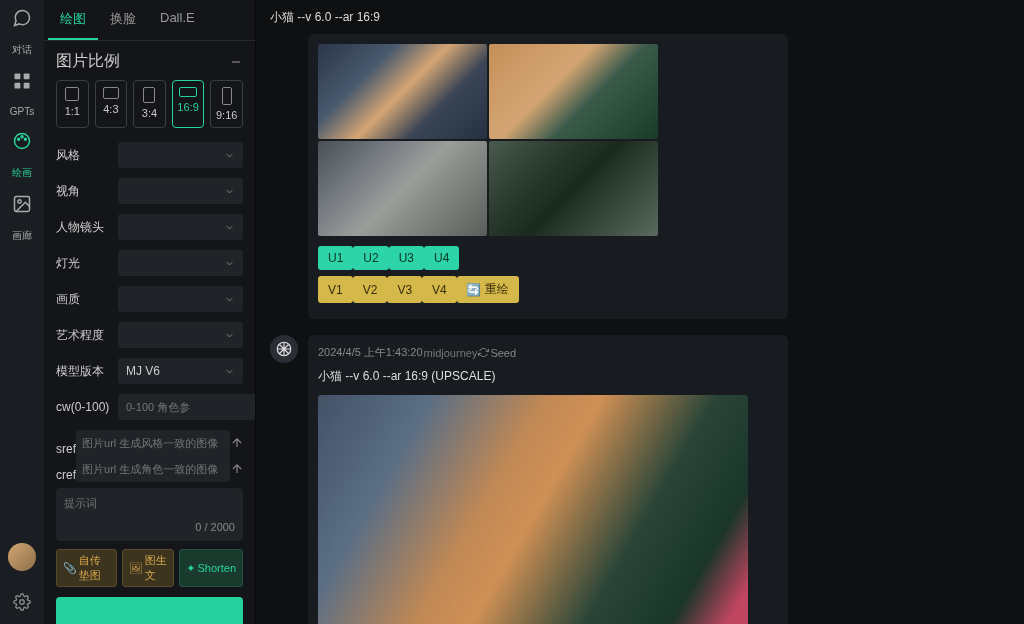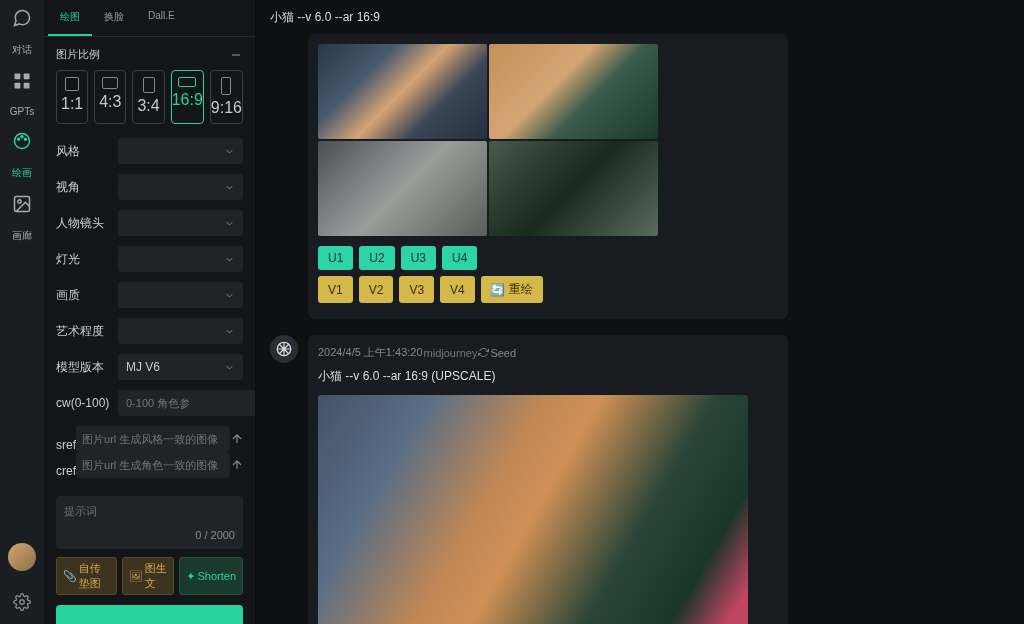--- a/index.html
+++ b/index.html
@@ -8,43 +8,43 @@
 .rail{width:44px;background:#1a1d21;display:flex;flex-direction:column;align-items:center;padding-top:8px;gap:14px;flex-shrink:0}
 .rail-item{display:flex;flex-direction:column;align-items:center;gap:15px;cursor:pointer;color:#aaa}
 .rail-item.active{color:#26d39e}
 .rail-item svg{width:20px;height:20px}
 .rail-label{font-size:10px}
 .rail .spacer{flex:1}
 .rail .avatar{width:28px;height:28px;border-radius:50%;background:linear-gradient(135deg,#d4a574,#8b6f47);margin-bottom:8px}
 .rail .gear{margin-bottom:10px;color:#888}
 .config{width:212px;background:#131518;flex-shrink:0;display:flex;flex-direction:column;border-right:1px solid #0a0a0a}
 .tabs{display:flex;border-bottom:1px solid #262a2f;padding:0 4px}
-.tab{padding:10px 12px;font-size:10px;color:#999;cursor:pointer}
+.tab{padding:10px 12px;font-size:13px;color:#999;cursor:pointer}
 .tab.active{color:#26d39e;border-bottom:2px solid #26d39e}
 .config-body{flex:1;overflow-y:auto;padding:10px 12px}
 .section-head{display:flex;justify-content:space-between;align-items:center;margin-bottom:8px}
-.section-head .lbl{font-size:11px;color:#ccc}
+.section-head .lbl{font-size:16px;color:#ccc}
 .section-head svg{width:14px;height:14px;color:#888}
 .ratios{display:flex;gap:6px;margin-bottom:14px}
 .ratio{flex:1;border:1px solid #3a3f45;border-radius:4px;padding:6px 0;display:flex;flex-direction:column;align-items:center;gap:4px;cursor:pointer}
 .ratio.sel{border-color:#26d39e;color:#26d39e}
 .ratio .shape{border:1.5px solid #888;border-radius:2px}
 .ratio.sel .shape{border-color:#26d39e}
-.ratio-name{font-size:16px}
+.ratio-name{font-size:11px}
 .cfg-row{display:flex;align-items:center;margin-bottom:10px}
 .cfg-row .rl{width:62px;font-size:12px;color:#ccc;flex-shrink:0}
 .sel-box{flex:1;height:26px;background:#202327;border-radius:3px;display:flex;align-items:center;justify-content:space-between;padding:0 8px;font-size:12px;color:#ccc;cursor:pointer}
 .sel-box svg{width:11px;height:11px;color:#888}
 .num-wrap{flex:1;display:flex;align-items:flex-start;gap:4px}
 .num-in{flex:1;height:26px;background:#202327;border:none;border-radius:3px;padding:0 8px;font-size:11px;color:#888;outline:none}
 .url-row{display:flex;align-items:flex-end;margin-bottom:0}
 .url-row .rl2{width:36px;font-size:12px;color:#ccc}
 .url-in{flex:1;height:26px;background:#202327;border:none;border-radius:3px;padding:0 6px;font-size:11px;color:#888;outline:none}
 .up-btn{width:24px;height:26px;display:flex;align-items:center;justify-content:center;cursor:pointer;color:#888}
-.prompt-box{background:#202327;border-radius:4px;padding:8px;margin-top:18px;margin-bottom:8px}
+.prompt-box{background:#202327;border-radius:4px;padding:8px;margin-top:6px;margin-bottom:8px}
 .prompt-box textarea{width:100%;height:18px;background:transparent;border:none;resize:none;color:#ccc;font-size:11px;outline:none}
 .char-count{text-align:right;color:#888;font-size:11px;margin-top:4px}
 .chip-row{display:flex;gap:5px;margin-bottom:10px}
 .chip{background:#3d3420;color:#d4a648;border:1px solid #5a4a2a;border-radius:3px;padding:3px 6px;font-size:11px;cursor:pointer;display:flex;align-items:center;gap:2px}
 .chip.green{background:#1a3a2e;color:#26d39e;border-color:#1f5542}
 .gen-btn{width:100%;height:30px;background:#26d39e;color:#0a2a1e;border:none;border-radius:4px;font-size:13px;cursor:pointer;display:flex;align-items:center;justify-content:center;gap:4px;margin-bottom:6px}
 .chat{flex:1;display:flex;flex-direction:column;background:#0e1012;overflow:hidden}
 .chat-header{height:34px;display:flex;align-items:center;padding:0 14px;font-size:12px;color:#ddd}
 .chat-body{flex:1;overflow-y:auto;padding:0 14px 20px}
 .msg{display:flex;gap:10px;margin-bottom:16px}
@@ -52,21 +52,21 @@
 .msg-avatar svg{width:18px;height:18px;color:#ddd}
 .msg-content{background:#181b1f;border-radius:6px;padding:10px;flex:1;max-width:480px}
 .msg-meta{font-size:11px;color:#888;margin-bottom:8px;display:flex;align-items:center;gap:1px}
 .msg-meta .mj{color:#777}
 .grid2{display:grid;grid-template-columns:1fr 1fr;gap:2px;width:340px;margin-bottom:10px}
 .gimg{aspect-ratio:16/9;border-radius:2px;background:#333}
 .gi1{background:linear-gradient(135deg,#2a3548 0%,#4a5a6e 30%,#d4a574 50%,#3a4555 70%,#253040 100%)}
 .gi2{background:linear-gradient(135deg,#c49058 0%,#d4a574 40%,#3a5a4a 60%,#1a3a2a 100%)}
 .gi3{background:linear-gradient(135deg,#4a4e55 0%,#7a7e85 30%,#9a9e9a 50%,#5a5e5a 100%)}
 .gi4{background:linear-gradient(135deg,#4a5a4e 0%,#2a3a2e 30%,#1a2a1e 50%,#5a6a5e 100%)}
-.btn-row{display:flex;gap:6px;margin-bottom:6px;flex-wrap:wrap}
+.btn-row{display:flex;margin-bottom:6px;flex-wrap:wrap}
 .act-btn{background:#2dd4a8;color:#0a3524;border:none;border-radius:3px;padding:5px 10px;font-size:12px;cursor:pointer;display:flex;align-items:center;gap:3px}
 .act-btn.yel{background:#d4b84a;color:#3a2e0a}
 .upimg{width:430px;aspect-ratio:16/9;border-radius:3px;background:linear-gradient(120deg,#445266 0%,#5a6e85 20%,#c08855 40%,#d09055 50%,#2a4538 70%,#1a352a 85%,#c04560 95%);margin-bottom:10px}
 .prompt-title{font-size:12px;color:#ddd;margin-bottom:10px}
 ::-webkit-scrollbar{width:6px}
 ::-webkit-scrollbar-thumb{background:#333;border-radius:3px}
 </style>
 </head>
 <body>
 

